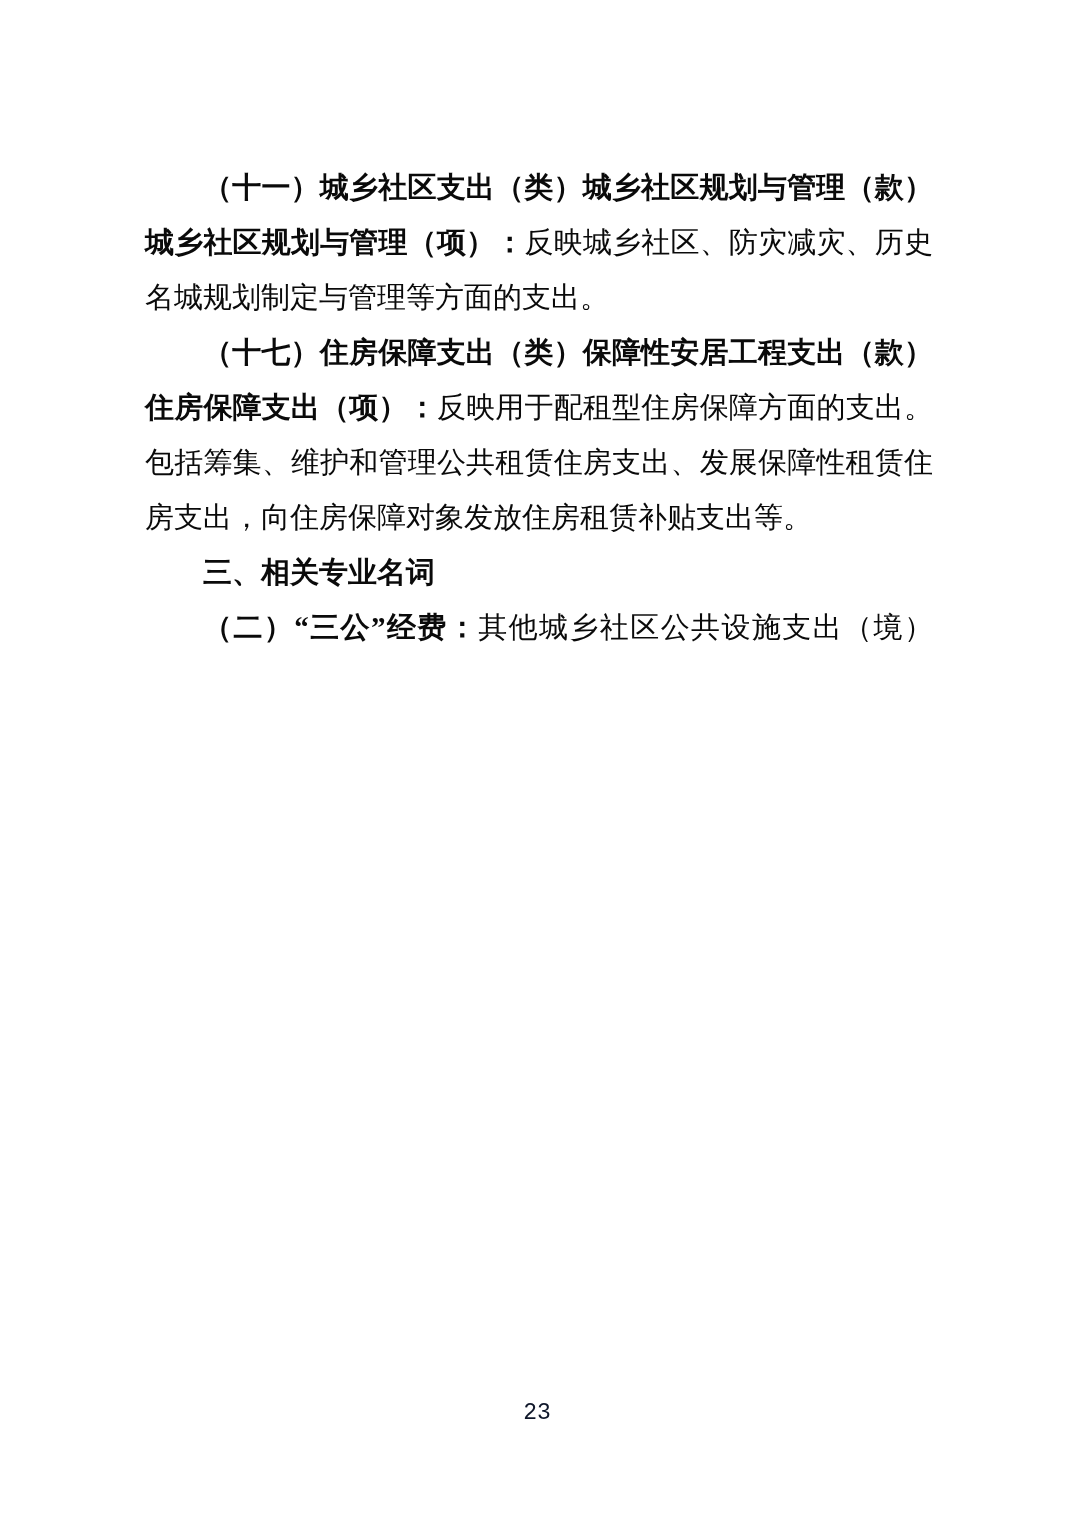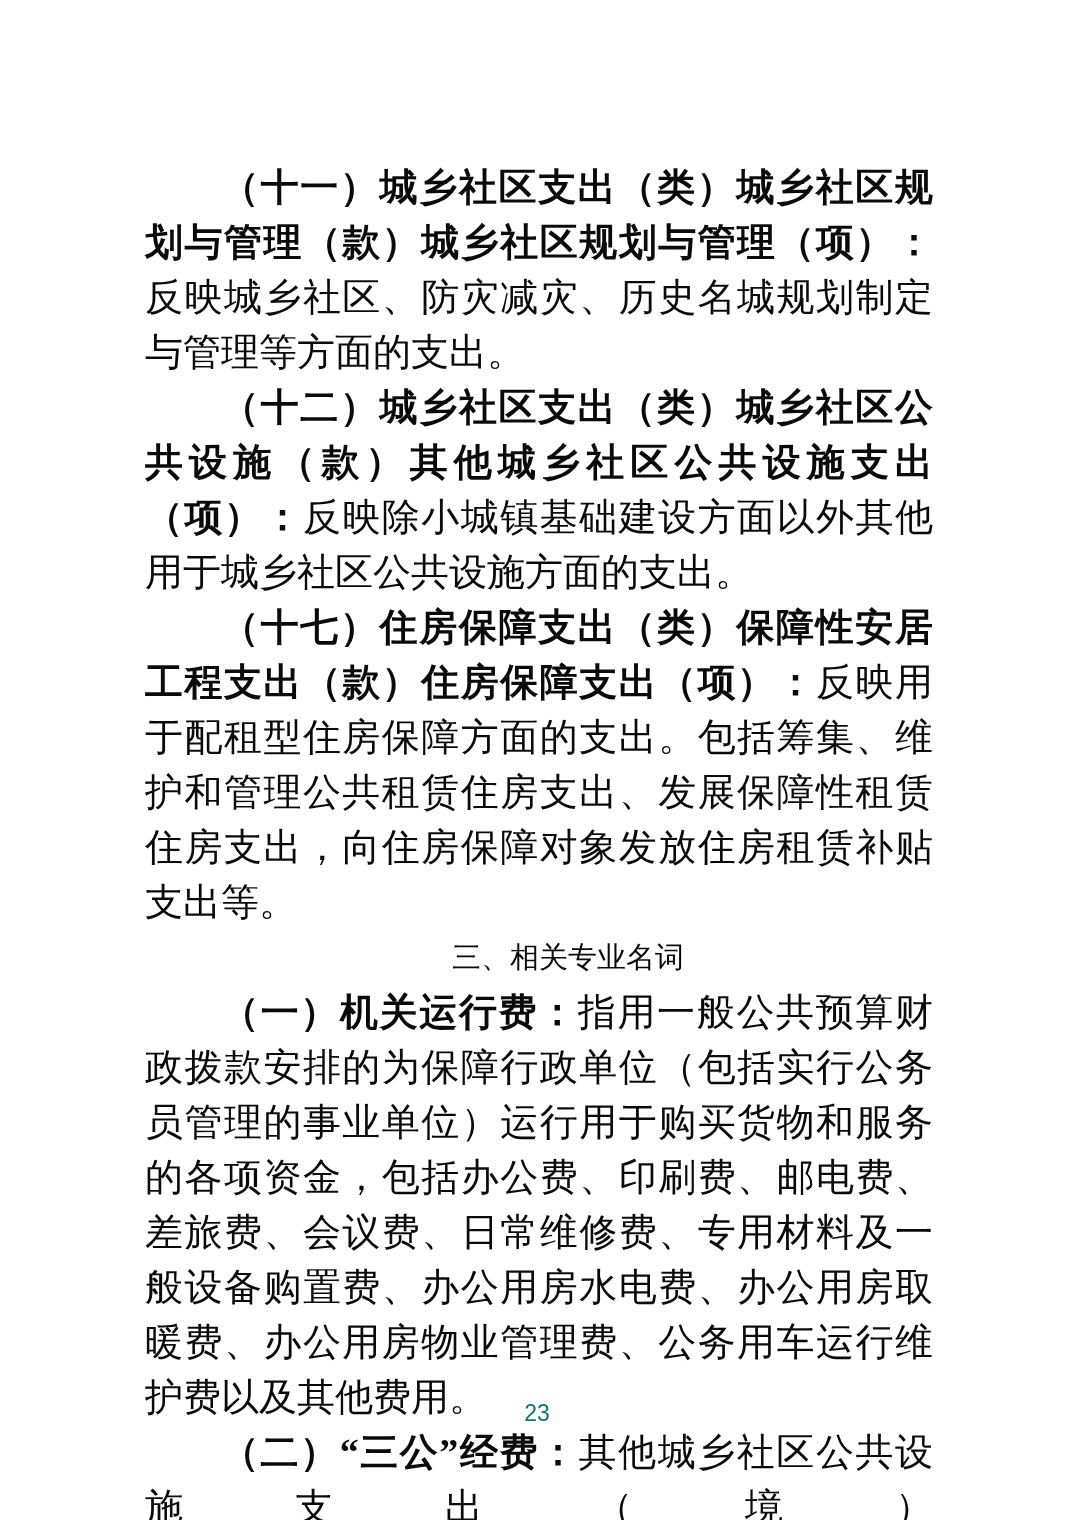--- a/index.html
+++ b/index.html
@@ -17,68 +17,66 @@
     overflow: hidden;
   }
   .content {
     position: absolute;
     left: 145px;
     top: 160px;
     width: 788px;
   }
   .para {
     margin: 0;
-    font-size: 38px;
+    font-size: 29px;
     line-height: 55px;
     text-indent: 2em;
     text-align: justify;
     text-justify: inter-character;
     font-weight: normal;
     word-break: break-all;
   }
   .para strong {
     font-weight: 700;
   }
   .heading {
     margin: 0;
     font-size: 29px;
     line-height: 55px;
     text-indent: 2em;
-    font-weight: 400;
-    text-align: center;
+    font-weight: 700;
+    text-align: left;
   }
   .force-last-justify {
     text-align-last: justify;
   }
   .page-number {
     position: absolute;
     top: 1400px;
     left: 0;
     width: 100%;
     text-align: center;
-    font-family: Liberation Sans, sans-serif;
+    font-family: Liberation Mono, monospace;
     font-size: 23px;
-    color: #0f766e;
+    color: #0f172a;
   }
 </style>
 </head>
 <body>
 
 <div class="page">
   <div class="content">
 
     <p class="para"><strong>（十一）城乡社区支出（类）城乡社区规划与管理（款）城乡社区规划与管理（项）：</strong><span>反映城乡社区、防灾减灾、历史名城规划制定与管理等方面的支出。</span></p>
 
-    <p class="para"><strong>（十二）城乡社区支出（类）城乡社区公共设施（款）其他城乡社区公共设施支出（项）：</strong><span>反映除小城镇基础建设方面以外其他用于城乡社区公共设施方面的支出。</span></p>
 
     <p class="para"><strong>（十七）住房保障支出（类）保障性安居工程支出（款）住房保障支出（项）：</strong><span>反映用于配租型住房保障方面的支出。包括筹集、维护和管理公共租赁住房支出、发展保障性租赁住房支出，向住房保障对象发放住房租赁补贴支出等。</span></p>
 
 
     <h2 class="heading">三、相关专业名词</h2>
 
-    <p class="para"><strong>（一）机关运行费：</strong><span>指用一般公共预算财政拨款安排的为保障行政单位（包括实行公务员管理的事业单位）运行用于购买货物和服务的各项资金，包括办公费、印刷费、邮电费、差旅费、会议费、日常维修费、专用材料及一般设备购置费、办公用房水电费、办公用房取暖费、办公用房物业管理费、公务用车运行维护费以及其他费用。</span></p>
 
     <p class="para force-last-justify"><strong>（二）“三公”经费：</strong><span>其他城乡社区公共设施支出（境）</span></p>
 
   </div>
 
   <div class="page-number">23</div>
 </div>
 
 </body></html>

